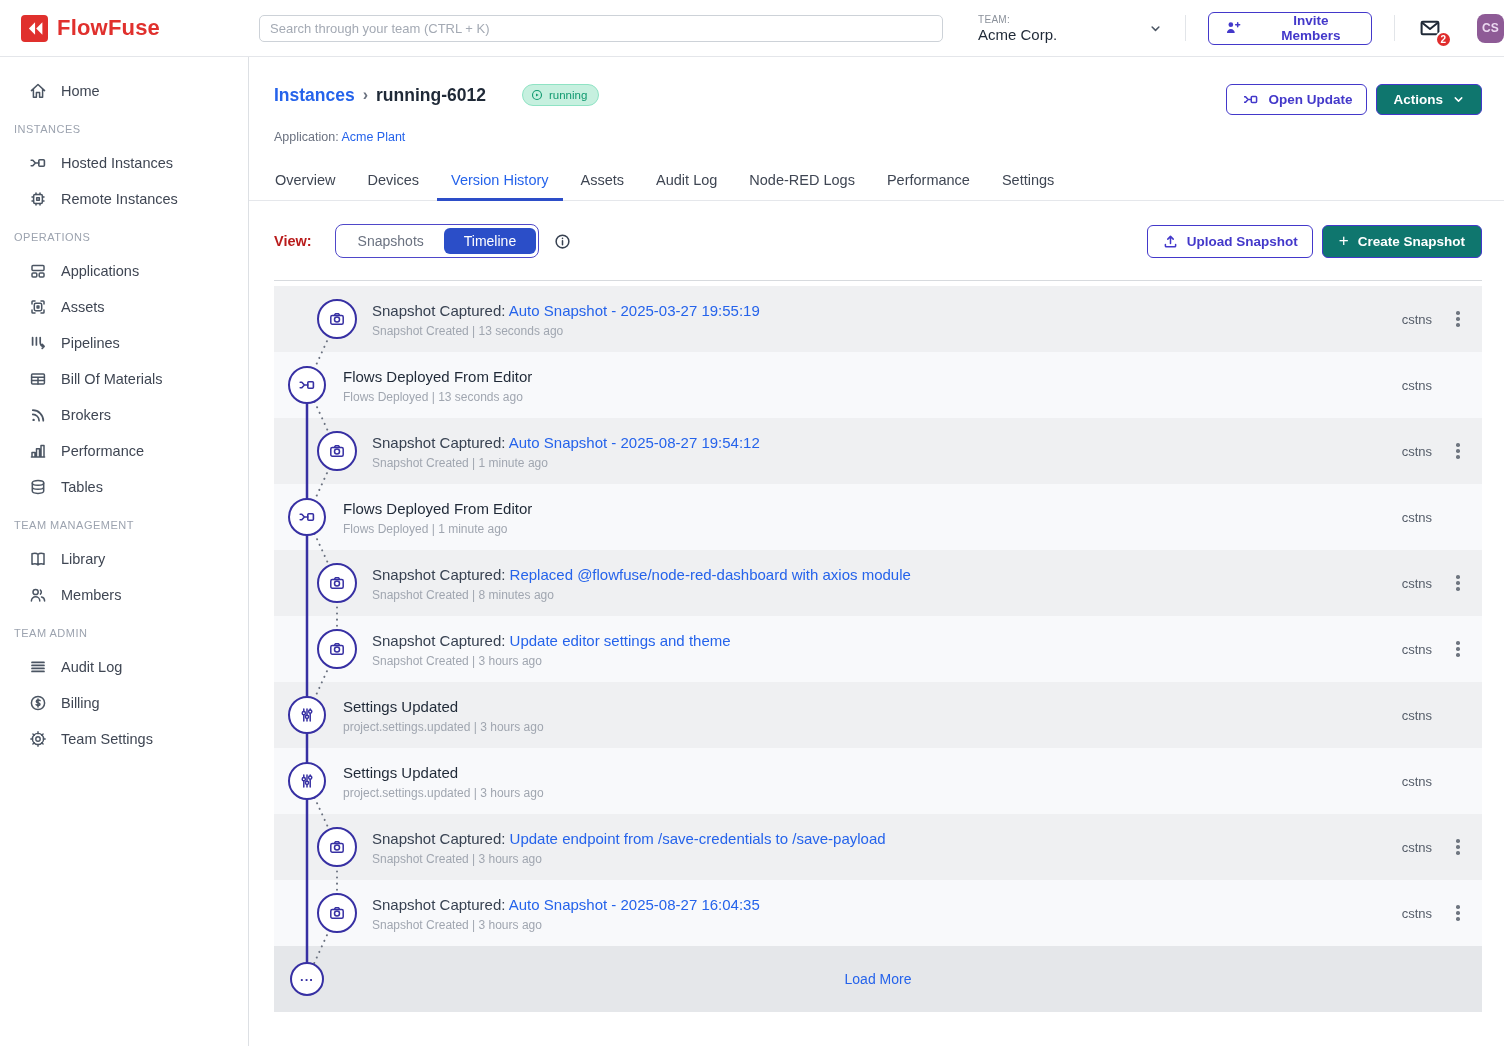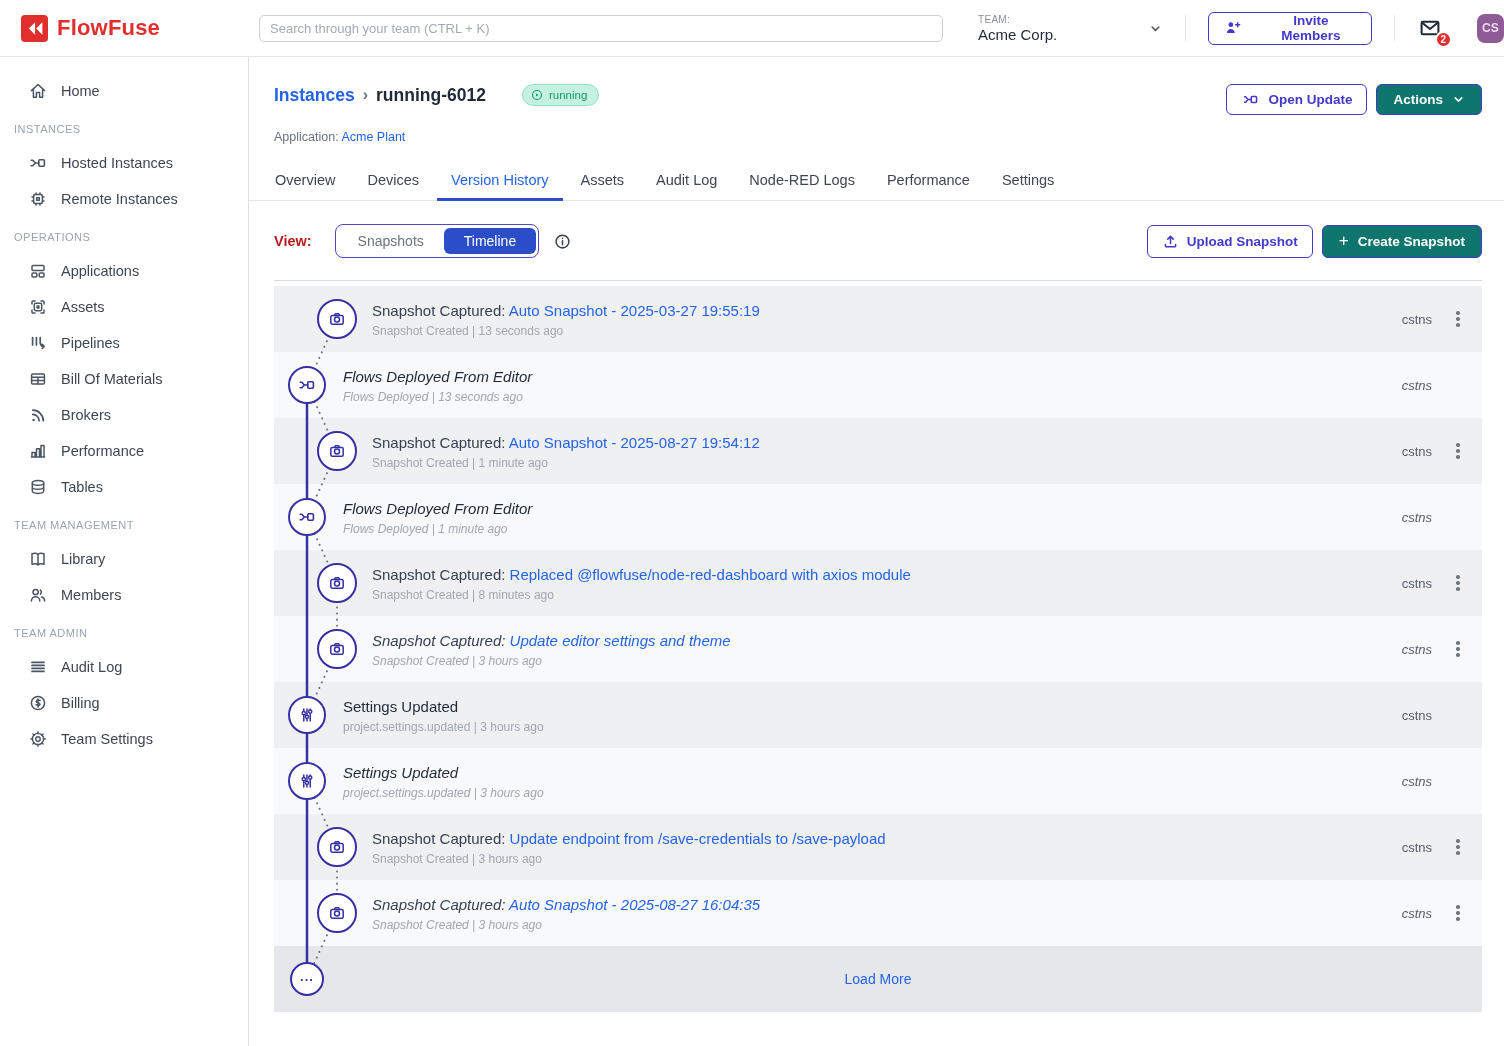--- a/index.html
+++ b/index.html
@@ -114,21 +114,21 @@
   .btn-outline.h33, .btn-solid.h33 { height:33px; }
   .plus-glyph { font-size:17px; font-weight:normal; line-height:1; margin-top:-2px; }
 
   .content-divider { border-top:1px solid #D7DADE; margin:0 22px 5px 25px; }
 
   
   .timeline-list { position:relative; margin:0 22px 0 25px; width:1208px; }
   .tl-connectors { position:absolute; left:0; top:0; z-index:1; pointer-events:none; }
   .tl-row { position:relative; height:66px; display:flex; align-items:center; }
   .tl-row.shade-a { background:#EFF0F2; }
-  .tl-row.shade-b { background:#F8F9FB;font-style:italic; }
+  .tl-row.shade-b { background:#F8F9FB; }
   .tl-icon {
     position:absolute; z-index:2; background:#fff; border:2px solid #3730A3; color:#3730A3;
     border-radius:50%; display:flex; align-items:center; justify-content:center;
   }
   .tl-icon.camera { width:40px; height:40px; left:43px; top:13px; }
   .tl-icon.main   { width:38px; height:38px; left:14px; top:14px; }
   .tl-body { flex:1; padding-top:2px; }
   .tl-body.cam { padding-left:98px; }
   .tl-body.mn  { padding-left:69px; }
   .tl-title { font-size:15px; color:#374151; }

